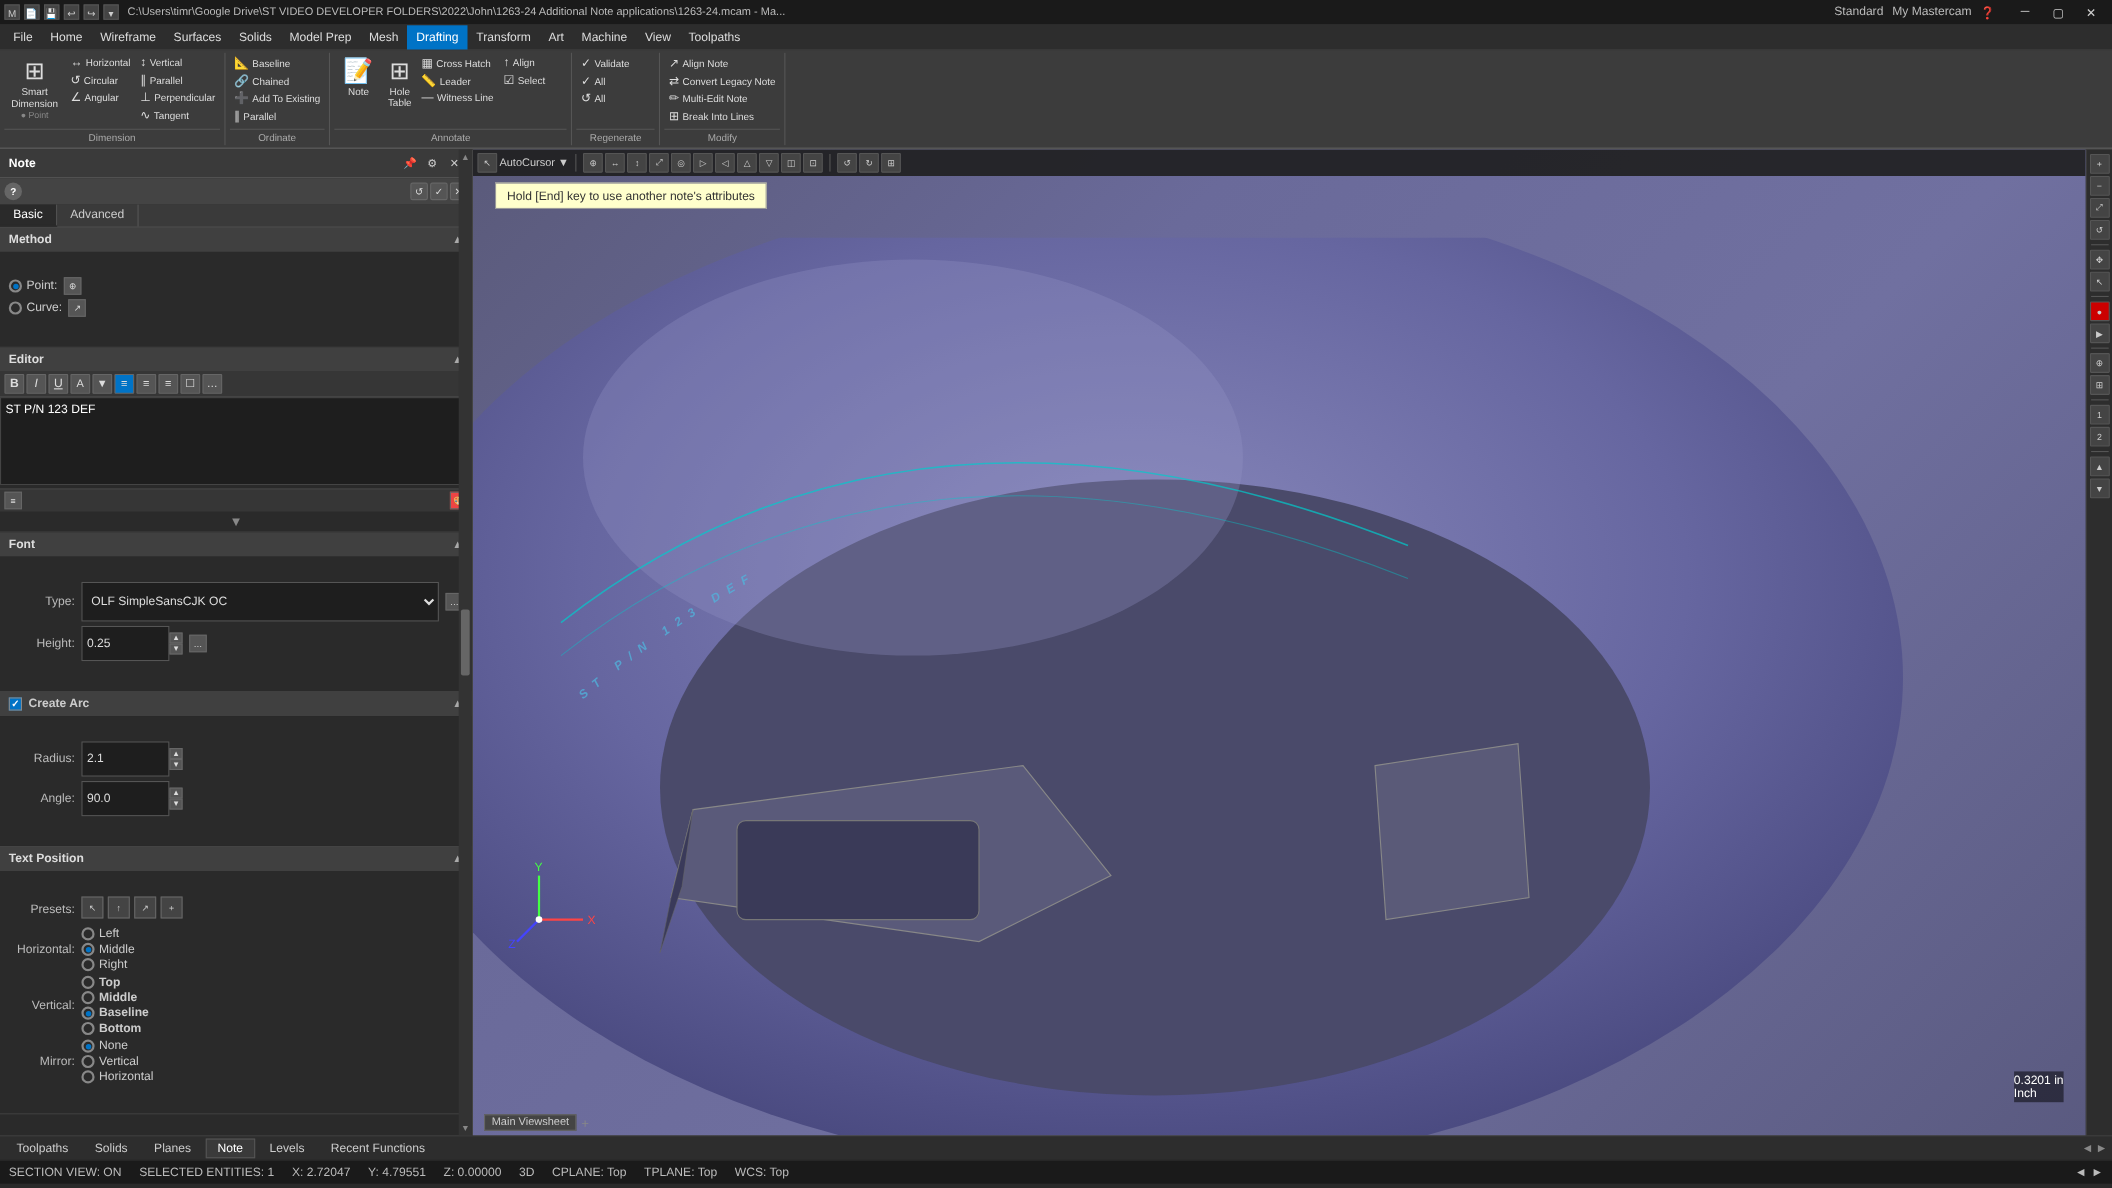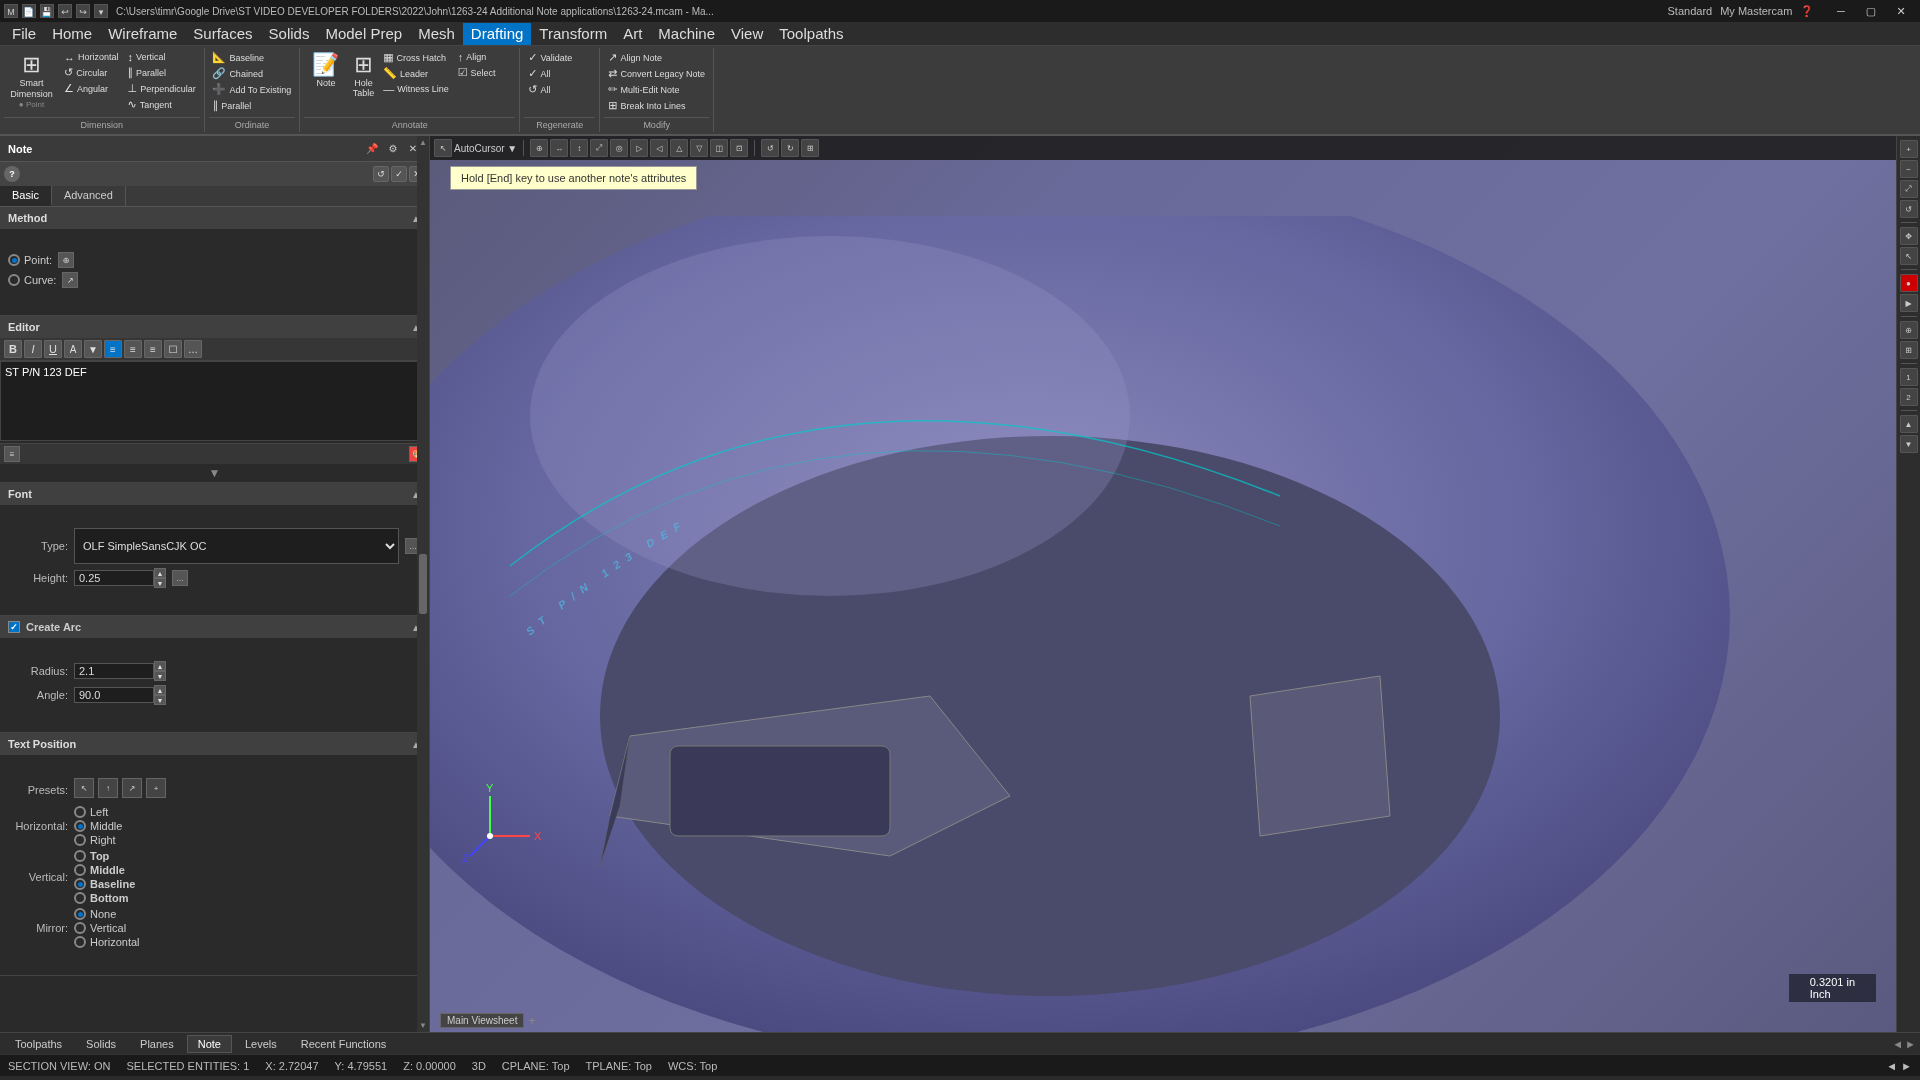--- a/index.html
+++ b/index.html
@@ -30,21 +30,21 @@
       padding: 0 4px;
       border-bottom: 1px solid #444;
     }
     .menu-item {
       padding: 2px 8px;
       color: #ddd;
       cursor: pointer;
       height: 22px;
       display: flex;
       align-items: center;
-      font-size: 15px;
+      font-size: 11px;
     }
     .menu-item.active { background: #0073c6; color: white; }
 
     
     #ribbon {
       height: 90px;
       background: #3c3c3c;
       display: flex;
       align-items: stretch;
       border-bottom: 2px solid #555;
@@ -183,21 +183,21 @@
       background: #1e1e1e;
       border: 1px solid #555;
       color: #ddd;
       padding: 1px 4px;
       font-size: 11px;
       height: 36px;
       outline: none;
       flex: 1;
     }
     .spin-input { display: flex; align-items: center; }
-    .spin-input input { background: #1e1e1e; border: 1px solid #555; color: #ddd; padding: 1px 4px; font-size: 11px; height: 16px; outline: none; width: 80px; }
+    .spin-input input { background: #1e1e1e; border: 1px solid #555; color: #ddd; padding: 1px 4px; font-size: 11px; height: 32px; outline: none; width: 80px; }
     .spin-btns { display: flex; flex-direction: column; }
     .spin-btns span { width: 12px; height: 10px; background: #555; border: 1px solid #666; color: #ddd; font-size: 7px; display: flex; align-items: center; justify-content: center; cursor: pointer; }
 
     .checkbox-row { display: flex; align-items: center; gap: 6px; color: #ccc; font-size: 11px; }
     .cb { width: 12px; height: 12px; border: 1px solid #888; background: #1e1e1e; display: flex; align-items: center; justify-content: center; cursor: pointer; }
     .cb.checked { background: #0073c6; color: white; font-size: 9px; }
 
     .preset-icons { display: flex; gap: 4px; margin-bottom: 4px; }
     .preset-icon { width: 20px; height: 20px; border: 1px solid #666; background: #444; display: flex; align-items: center; justify-content: center; cursor: pointer; font-size: 8px; color: #ccc; }
 
@@ -235,21 +235,21 @@
       z-index: 100;
     }
 
     
     .scale-indicator {
       position: absolute;
       bottom: 30px;
       right: 20px;
       background: rgba(0,0,0,0.5);
       color: white;
-      padding: 2px 21px;
+      padding: 2px 0;
       font-size: 11px;
     }
 
     
     #right-toolbar {
       width: 24px;
       background: #2d2d2d;
       border-left: 1px solid #444;
       display: flex;
       flex-direction: column;

